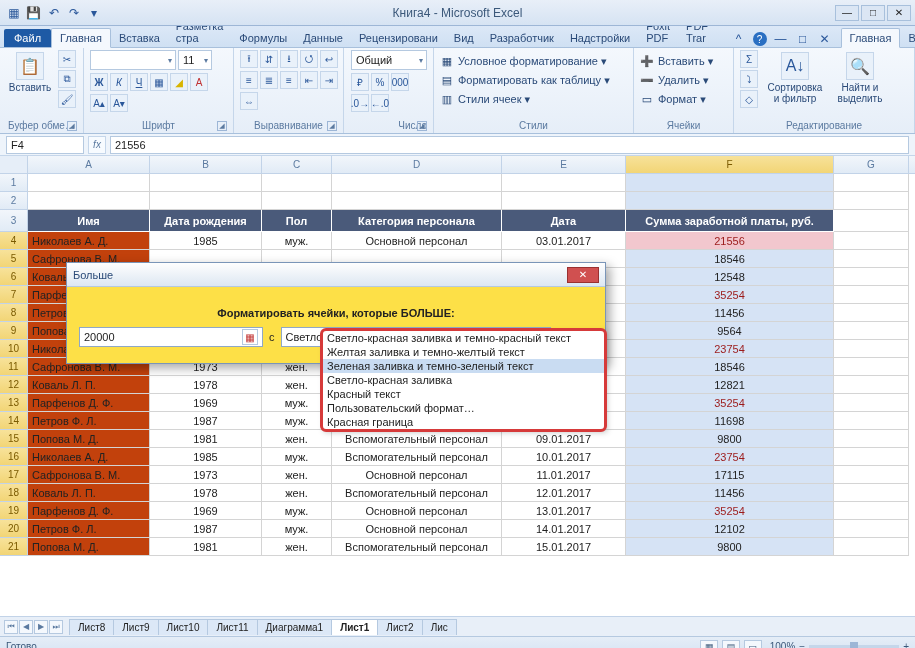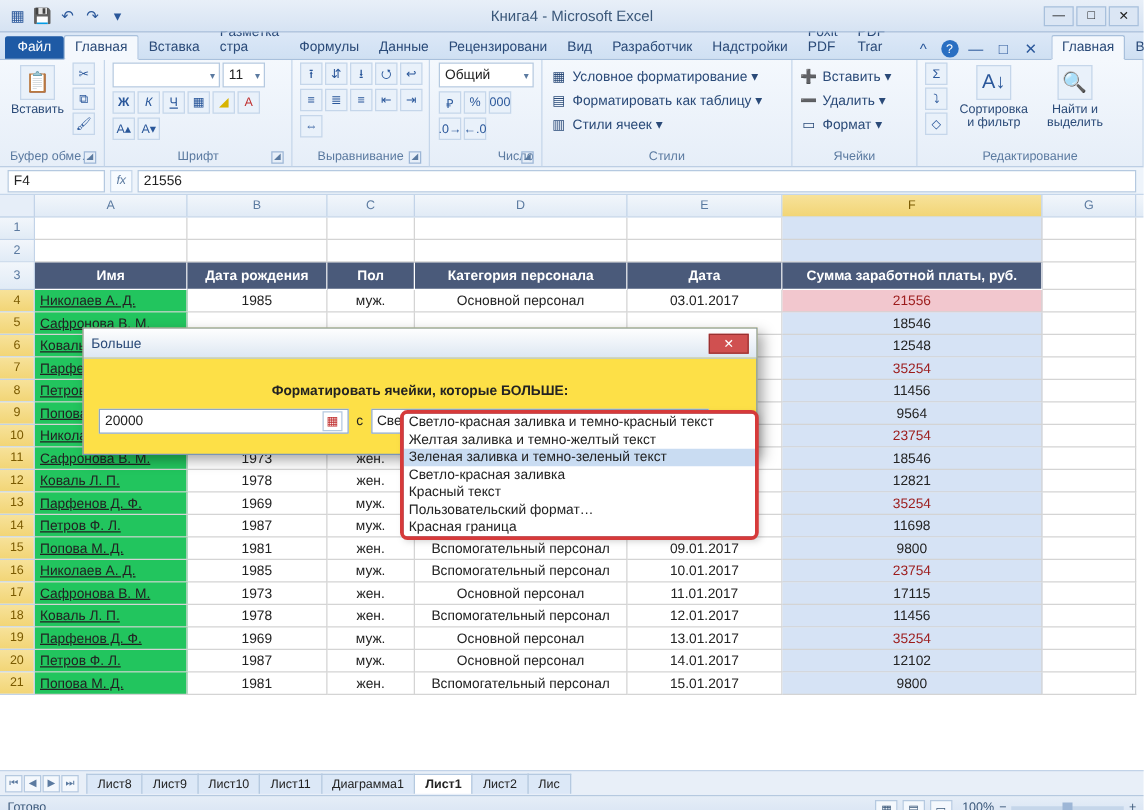--- a/index.html
+++ b/index.html
@@ -54,21 +54,21 @@
 .colhdr.sel { background: linear-gradient(#f7e29a,#f2d576); color: #7a5a00; }
 .cornerbox { width: 28px; height: 18px; background: #e6eef8; border-right: 1px solid #c2d3e8; border-bottom: 1px solid #c2d3e8; }
 .row { display: flex; height: 18px; }
 .row.tall { height: 22px; }
 .cell { border-right: 1px solid #d4d4d4; border-bottom: 1px solid #d4d4d4; padding: 0 4px; display: flex; align-items: center; font-size: 11px; overflow: hidden; white-space: nowrap; }
 .cell.hdr { background: #4a5a7a; color: #fff; font-weight: bold; border-color: #fff; justify-content: center; text-align: center; }
 .cell.center { justify-content: center; }
 .cell.colF   { background: #d6e3f5; }
 .cell.red    { color: #9c1b1b; }
 .cell.pinkbg { background: #f2c7ce; color: #9c1b1b; }
-.cell.colA   { background: #22c55e; text-decoration: underline; }
+.cell.colA   { background: #c2410c; }
 
 .wA { width: 122px; } .wB { width: 112px; } .wC { width: 70px; }
 .wD { width: 170px; } .wE { width: 124px; } .wF { width: 208px; } .wG { width: 75px; }
 
 
 .sheettabs { height: 20px; background: #e8eff8; border-top: 1px solid #c2d3e8; display: flex; align-items: center; font-size: 10px; padding-left: 4px; gap: 0; }
 .sheettabs .nav { display: flex; gap: 1px; margin-right: 6px; }
 .sheettabs .nav span { width: 14px; height: 14px; border: 1px solid #b5c9e0; background: #f4f8fd; font-size: 8px; display: inline-flex; align-items: center; justify-content: center; color: #5b7aa0; }
 .sheettab { padding: 2px 8px; border: 1px solid #b5c9e0; border-bottom: none; background: #dce8f7; margin-right: -1px; }
 .sheettab.active { background: #fff; font-weight: bold; }
@@ -81,21 +81,21 @@
 .zoom .track { width: 90px; height: 4px; background: #c5d6ea; position: relative; }
 .zoom .thumb { position: absolute; left: 45%; top: -3px; width: 8px; height: 10px; background: #9db6d6; }
 
 
 .dialog { position: absolute; left: 66px; top: 262px; width: 540px; background: #fde047; border: 1px solid #7a95b8; box-shadow: 4px 4px 10px rgba(0,0,0,0.35); z-index: 20; text-align: center; }
 .dialog .dtitle { height: 24px; background: linear-gradient(#fefefe,#dde7f2); display: flex; align-items: center; padding: 0 6px; font-size: 11px; color: #2a4a78; border-bottom: 1px solid #b5c9e0; }
 .dialog .dtitle .dclose { margin-left: auto; width: 32px; height: 16px; background: #d05050; color: #fff; border: 1px solid #9a3030; display: inline-flex; align-items: center; justify-content: center; font-size: 10px; }
 .dialog .dbody { padding: 20px 12px 16px; font-size: 11px; }
 .dialog .dbody .prompt { font-weight: bold; margin-bottom: 8px; }
 .dialog .dbody .controls { display: flex; align-items: center; gap: 6px; }
-.dialog .inputnum { width: 200px; height: 20px; border: 1px solid #8fa8c6; background: #fff; padding: 0 4px; display: flex; align-items: center; }
+.dialog .inputnum { width: 184px; height: 20px; border: 1px solid #8fa8c6; background: #fff; padding: 0 4px; display: flex; align-items: center; }
 .dialog .inputnum .rangepick { margin-left: auto; width: 16px; height: 16px; border: 1px solid #b5c9e0; display: inline-flex; align-items: center; justify-content: center; font-size: 10px; color: #c03030; }
 .dialog .fmtcombo { width: 270px; height: 20px; border: 1px solid #8fa8c6; background: #fff; padding: 0 4px; display: flex; align-items: center; position: relative; }
 .dialog .fmtcombo .arrow { position: absolute; right: 2px; top: 2px; width: 14px; height: 14px; background: #d6e3f3; border: 1px solid #8fa8c6; font-size: 8px; display: inline-flex; align-items: center; justify-content: center; }
 
 
 .droplist { position: absolute; left: 322px; top: 330px; width: 283px; background: #fff; border: 1px solid #7a95b8; z-index: 25; font-size: 11px; box-shadow: 2px 2px 6px rgba(0,0,0,0.25); }
 .droplist .outline { position: absolute; inset: -3px; border: 3px solid #d63a3a; border-radius: 6px; pointer-events: none; }
 .droplist .opt { padding: 1px 4px; white-space: nowrap; overflow: hidden; }
 .droplist .opt.hi { background: #c9dcf2; }
 </style>

